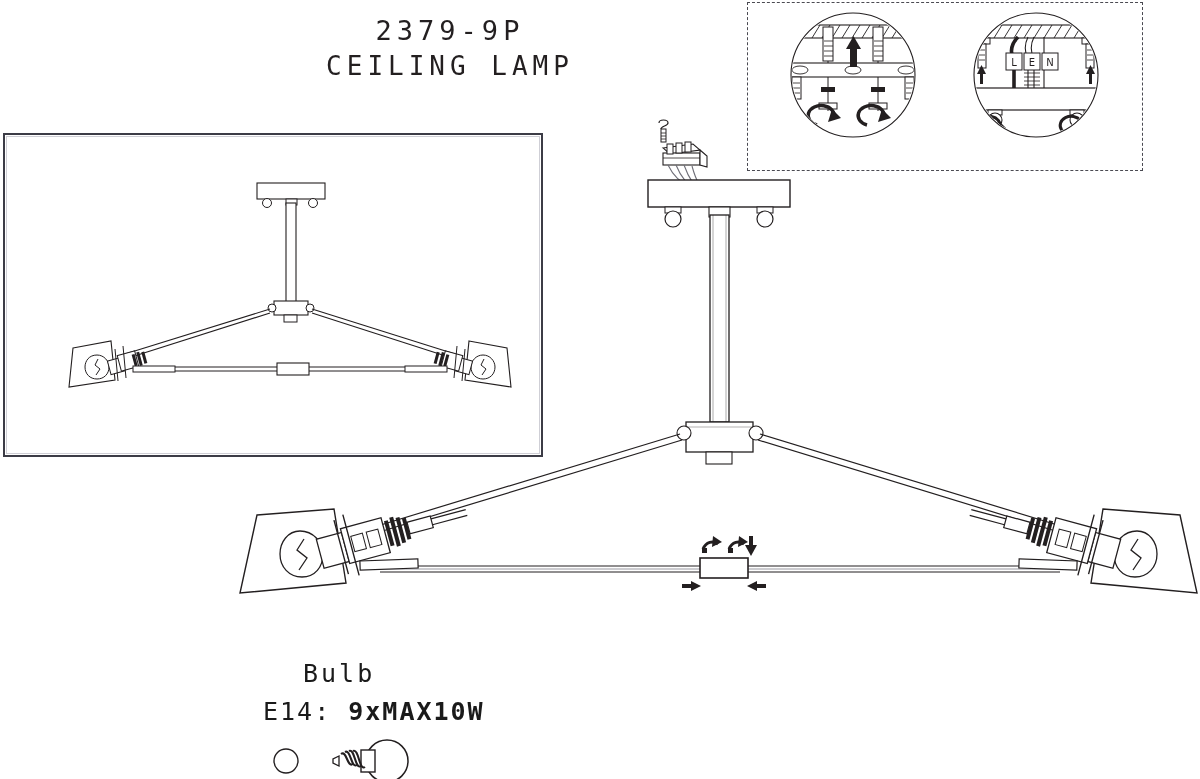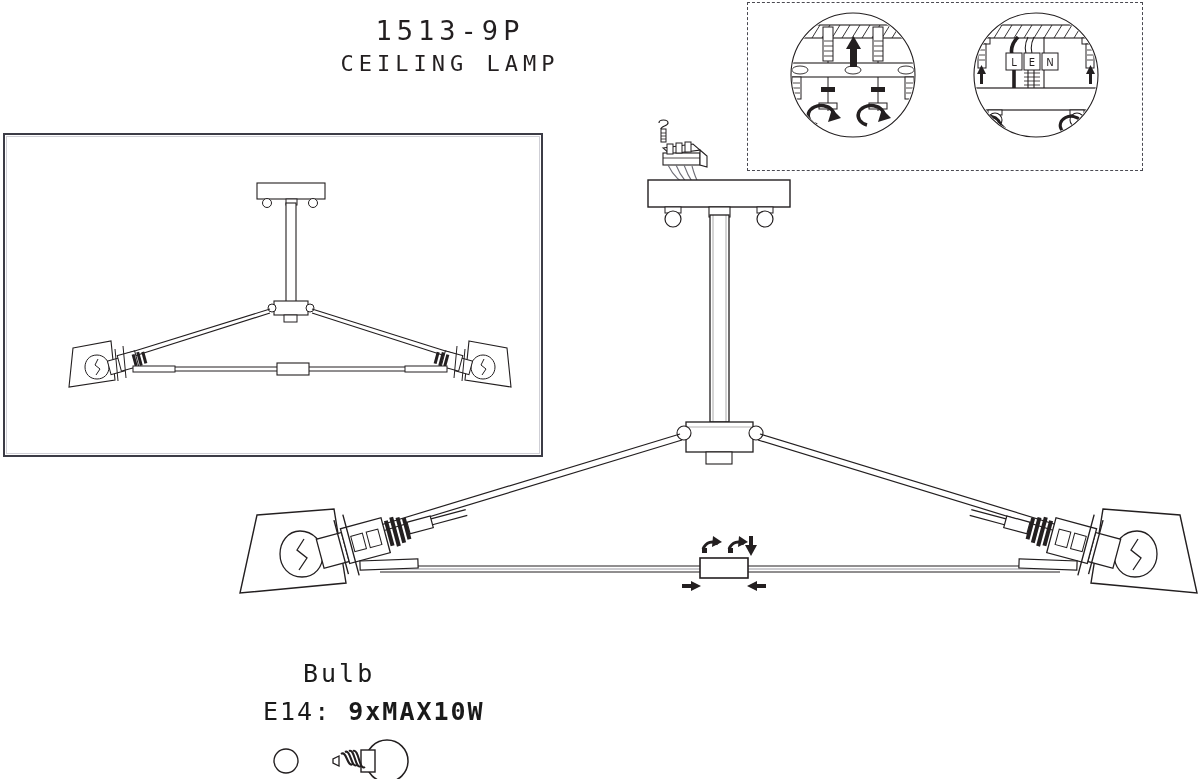--- a/index.html
+++ b/index.html
@@ -1,39 +1,39 @@
 <!DOCTYPE html>
 <html><head>
 <meta charset="utf-8">
 <style>
   html,body{margin:0;padding:0;background:#ffffff;}
   body{width:1200px;height:779px;position:relative;overflow:hidden;
        font-family:"DejaVu Serif", serif;color:#1a1a1a;}
   .abs{position:absolute;}
   #title-block{left:0;top:14px;width:900px;text-align:center;pointer-events:none;}
   #model-code{font-size:27px;letter-spacing:5px;font-family:"DejaVu Sans Mono", monospace;color:#231f20;line-height:1.25;}
-  #product-name{font-size:22px;letter-spacing:5px;font-family:"DejaVu Sans Mono", monospace;color:#231f20;line-height:1.45;}
+  #product-name{font-size:26px;letter-spacing:5px;font-family:"DejaVu Sans Mono", monospace;color:#231f20;line-height:1.45;}
   #reference-box{left:3px;top:133px;width:536px;height:320px;border:2px solid #3c3c46;background:#fff;box-shadow:inset 0 0 0 1px #fff, inset 0 0 0 2px #cfcfd6;}
   #detail-inset-box{left:747px;top:2px;width:394px;height:167px;border:1.6px dashed #4a4a52;background:#fff;}
   #bulb-block{left:263px;top:655px;width:420px;}
   #bulb-label{font-size:25px;letter-spacing:3px;font-family:"DejaVu Sans Mono", monospace;line-height:1.5;margin-left:40px;}
   #bulb-spec{font-size:25px;letter-spacing:2px;font-family:"DejaVu Sans Mono", monospace;line-height:1.5;}
   #bulb-spec .strong{font-weight:bold;margin-top:24px;}
   #bulb-symbol-row{margin-top:8px;display:flex;align-items:center;gap:14px;padding-left:8px;}
   svg{display:block;overflow:visible;}
   .ln{fill:none;stroke:#231f20;}
   .fillw{fill:#ffffff;stroke:#231f20;}
   .solid{fill:#231f20;stroke:none;}
   .gray{stroke:#6f6f78;}
 </style>
 </head>
 <body>
 
 <div id="title-block" class="abs">
-  <div id="model-code">1513-9P</div>
+  <div id="model-code">2379-9P</div>
   <div id="product-name">CEILING LAMP</div>
 </div>
 
 <div id="reference-box" class="abs">
   <svg width="532" height="316" viewBox="0 0 532 316">
 
     <g>
       <rect class="fillw" x="252" y="48" width="68" height="16" stroke-width="1.1"></rect>
       <ellipse class="fillw" cx="262" cy="68" rx="4.5" ry="4.5" stroke-width="1"></ellipse>
       <ellipse class="fillw" cx="308" cy="68" rx="4.5" ry="4.5" stroke-width="1"></ellipse>

